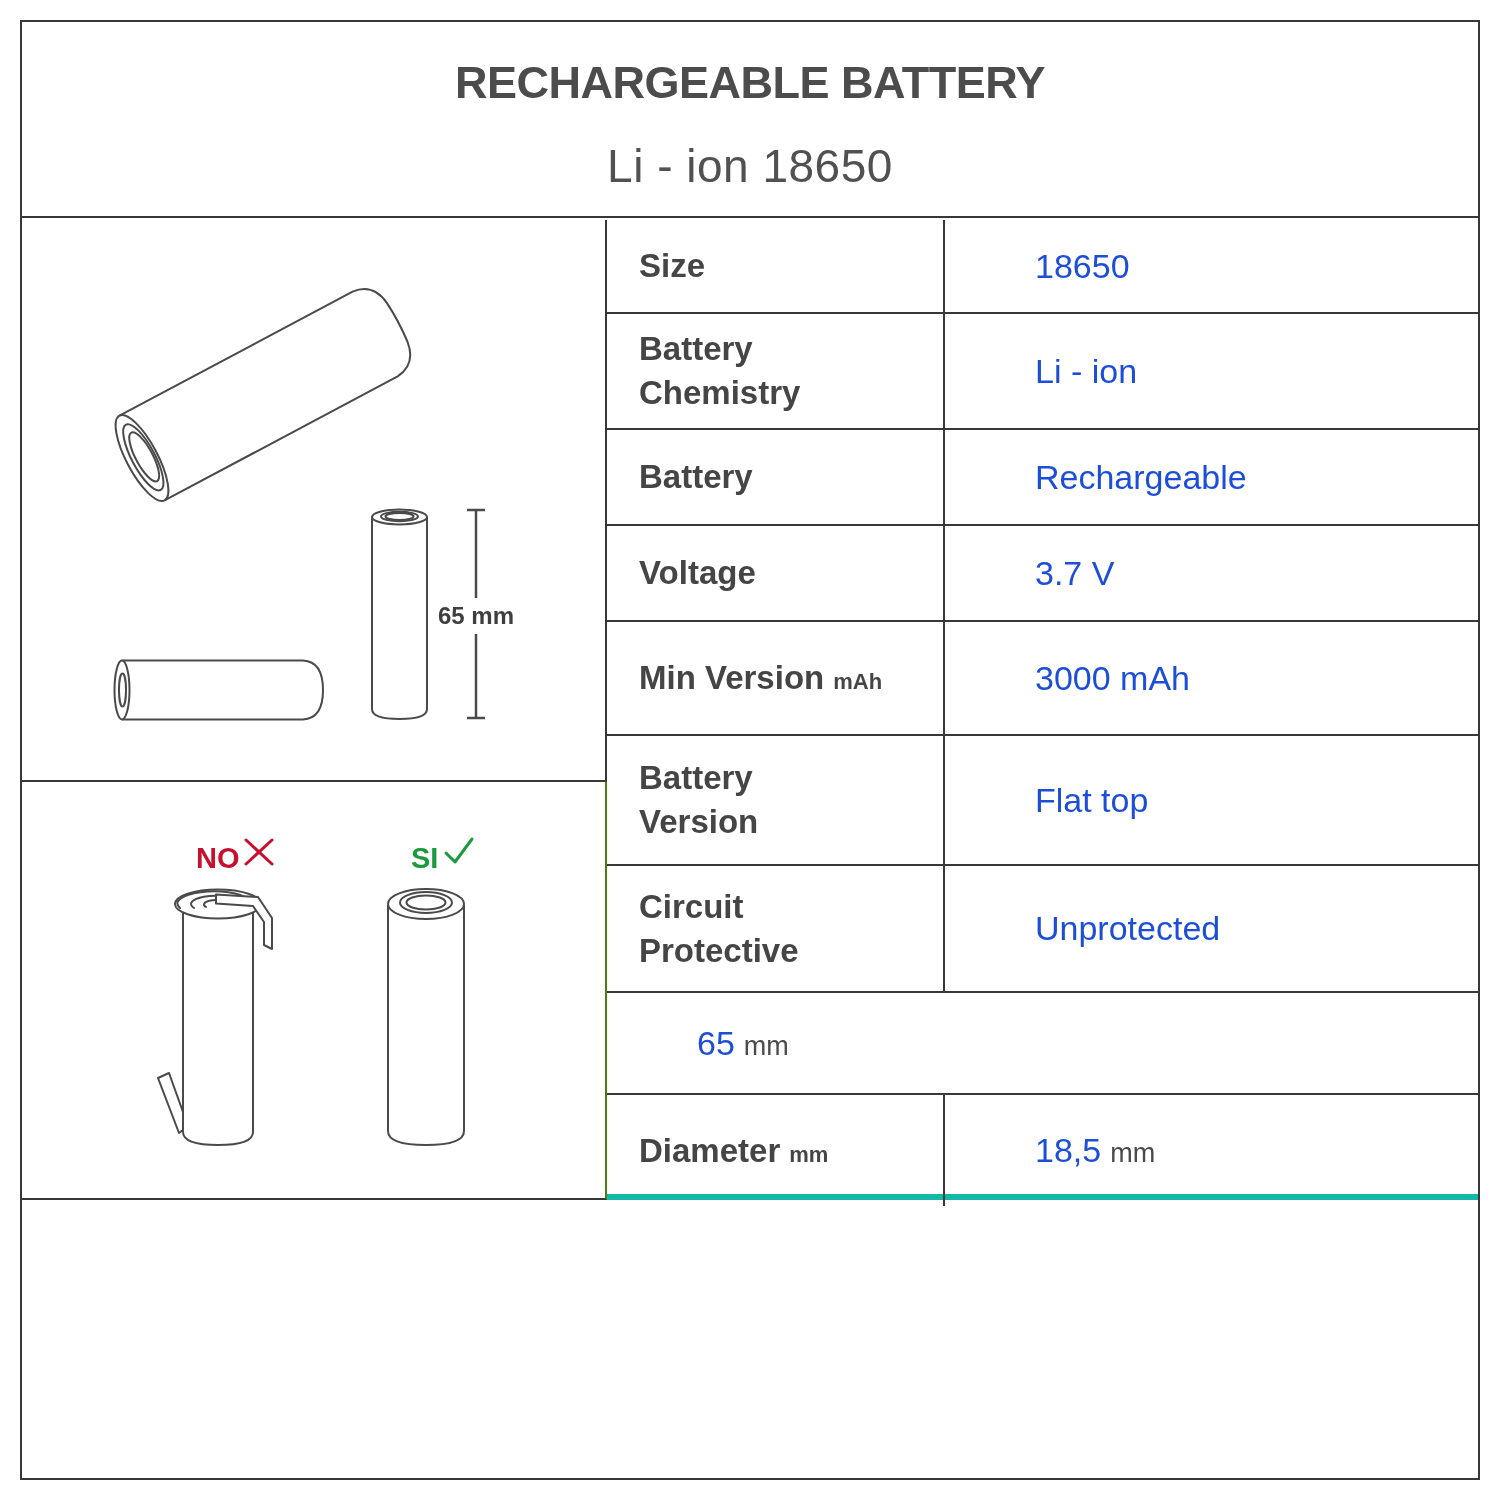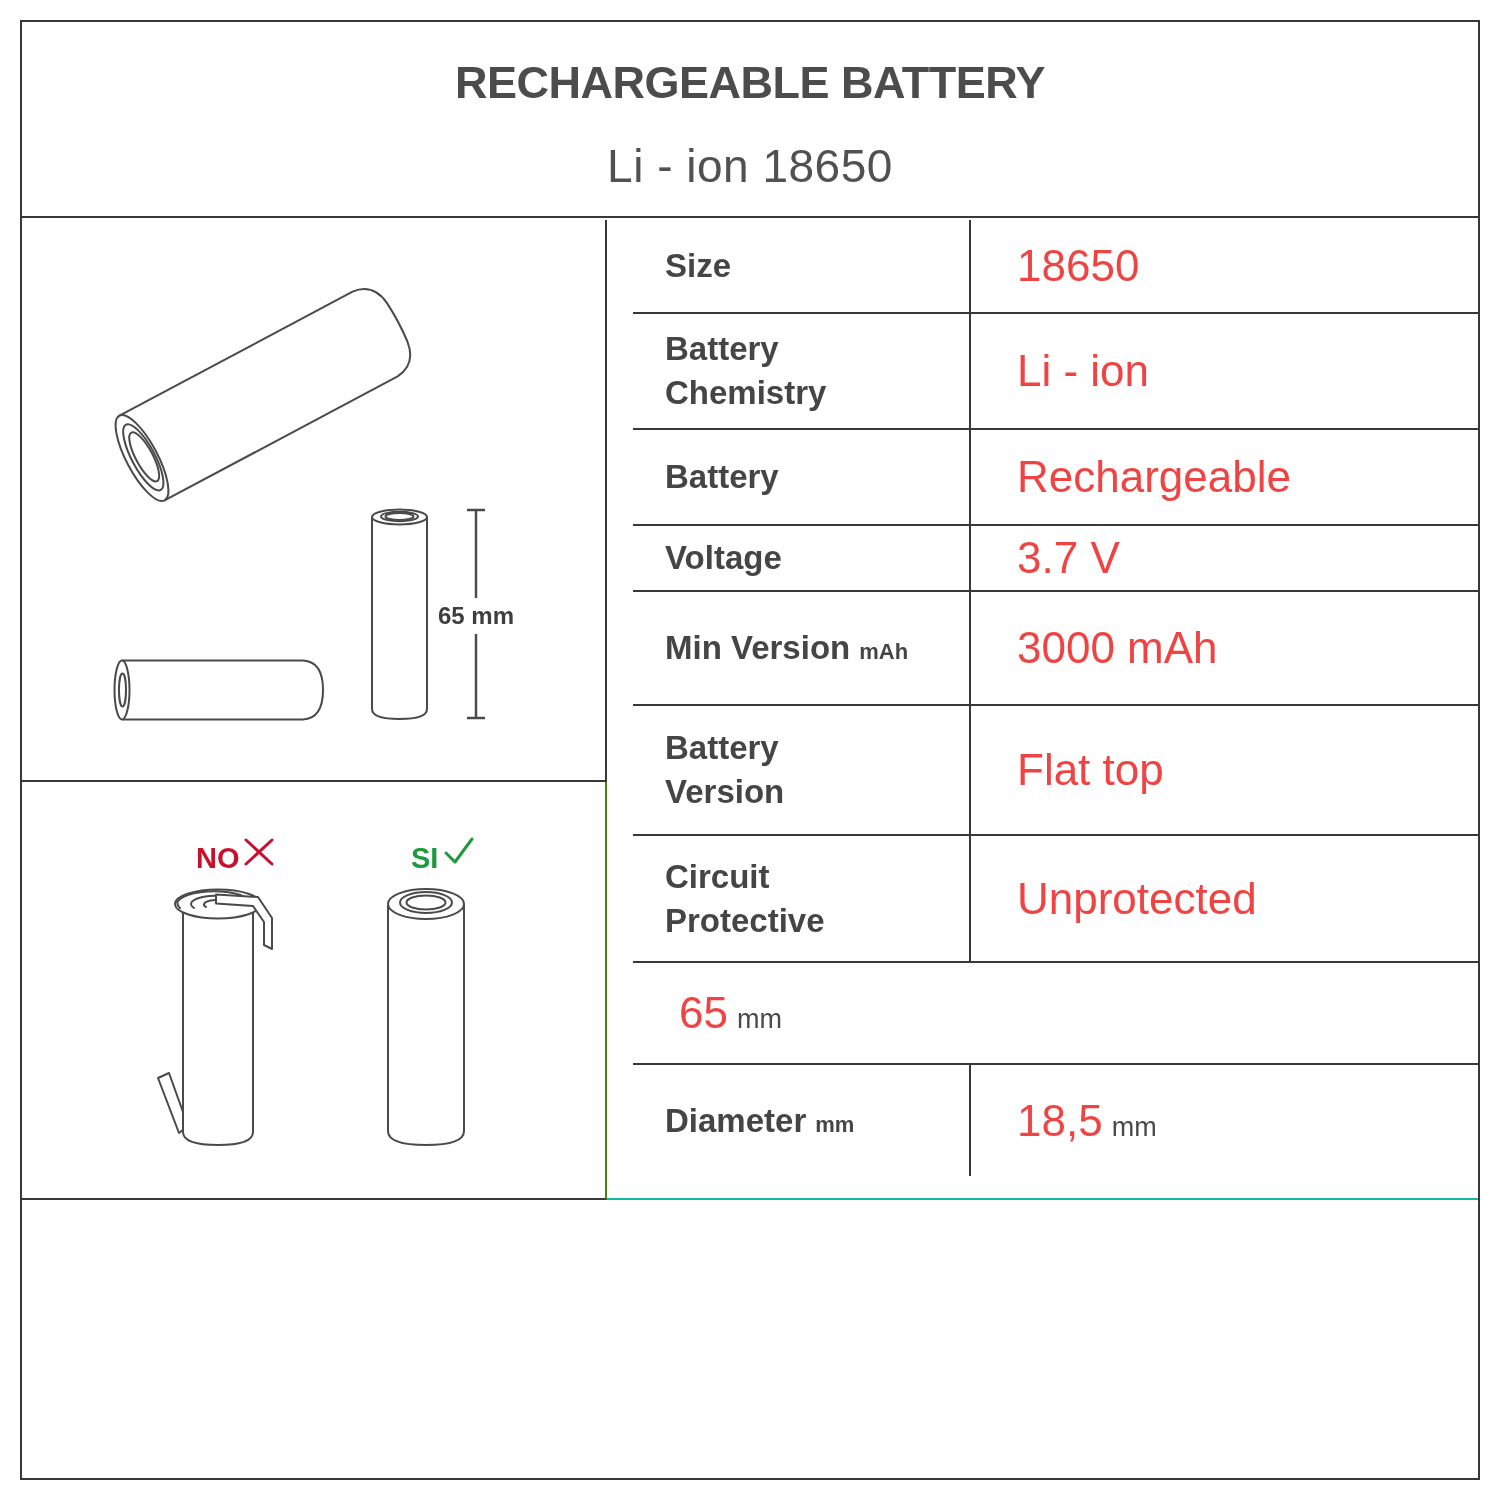--- a/index.html
+++ b/index.html
@@ -8,28 +8,28 @@
   
   .header{position:absolute;left:0;top:0;right:0;height:196px;border-bottom:2px solid #383838;
           display:flex;flex-direction:column;align-items:center;justify-content:center;gap:6px;padding-top:12px;box-sizing:border-box;}
   .title{font-size:45px;font-weight:700;letter-spacing:-0.5px;color:#4c4c4c;}
   .subtitle{font-size:46px;font-weight:400;letter-spacing:0.5px;color:#515151;margin-top:24px;}
   
   .panel1{position:absolute;left:0;top:198px;width:583px;height:560px;border-right:2px solid #383838;border-bottom:2px solid #383838;}
   .panel2{position:absolute;left:0;top:760px;width:583px;height:416px;border-right:2px solid #4d7c0f;border-bottom:2px solid #383838;}
   .panel1 svg,.panel2 svg{display:block;}
   
-  .spec-table{position:absolute;left:585px;top:198px;right:0;height:980px;border-bottom:2px solid #14b8a6;box-sizing:border-box;padding-left:26px;}
+  .spec-table{position:absolute;left:585px;top:198px;right:0;height:980px;border-bottom:6px solid #14b8a6;box-sizing:border-box;}
   .trow{display:flex;box-sizing:border-box;}
   .trow + .trow{border-top:2px solid #383838;}
   .tlabel{width:338px;border-right:2px solid #383838;display:flex;align-items:center;padding-left:32px;box-sizing:border-box;flex:none;}
   .tvalue{flex:1;display:flex;align-items:center;padding-left:46px;box-sizing:border-box;}
   .lbl{font-size:33px;font-weight:700;color:#454545;white-space:pre-line;line-height:1.32;}
   .lbl-unit{font-size:22px;font-weight:700;color:#454545;margin-left:9px;}
-  .val{font-size:44px;font-weight:400;color:#ef4444;}
+  .val{font-size:34px;font-weight:400;color:#1d4ed8;margin-left:44px;}
   .val-unit{font-size:27px;font-weight:400;color:#4a4a4a;margin-left:9px;}
   
   .art{stroke:#4a4a4a;stroke-width:2;fill:none;stroke-linecap:round;stroke-linejoin:round;}
   .artfill{stroke:#4a4a4a;stroke-width:2;fill:#ffffff;stroke-linejoin:round;}
   .dim{stroke:#4a4a4a;stroke-width:2.5;}
   .dim-text{font-family:"Liberation Sans",sans-serif;font-size:24px;font-weight:700;fill:#3f3f3f;}
   .badge{font-family:"Liberation Sans",sans-serif;font-size:29px;font-weight:700;}
   .no-group{color:var(--c-no,#c8102e);}
   .yes-group{color:var(--c-yes,#1e9a3e);}
   .badge{fill:currentColor;}
@@ -150,21 +150,21 @@
         <span class="lbl">Battery</span><span class="lbl-unit"></span>
       </div>
         </div>
       <div class="tvalue">
           <div>
         <span class="val">Rechargeable</span><span class="val-unit"></span>
       </div>
         </div>
     </div>
 
-    <div class="trow" style="height:66px">
+    <div class="trow" style="height:96px">
       <div class="tlabel">
           <div>
         <span class="lbl">Voltage</span><span class="lbl-unit"></span>
       </div>
         </div>
       <div class="tvalue">
           <div>
         <span class="val">3.7 V</span><span class="val-unit"></span>
       </div>
         </div>

